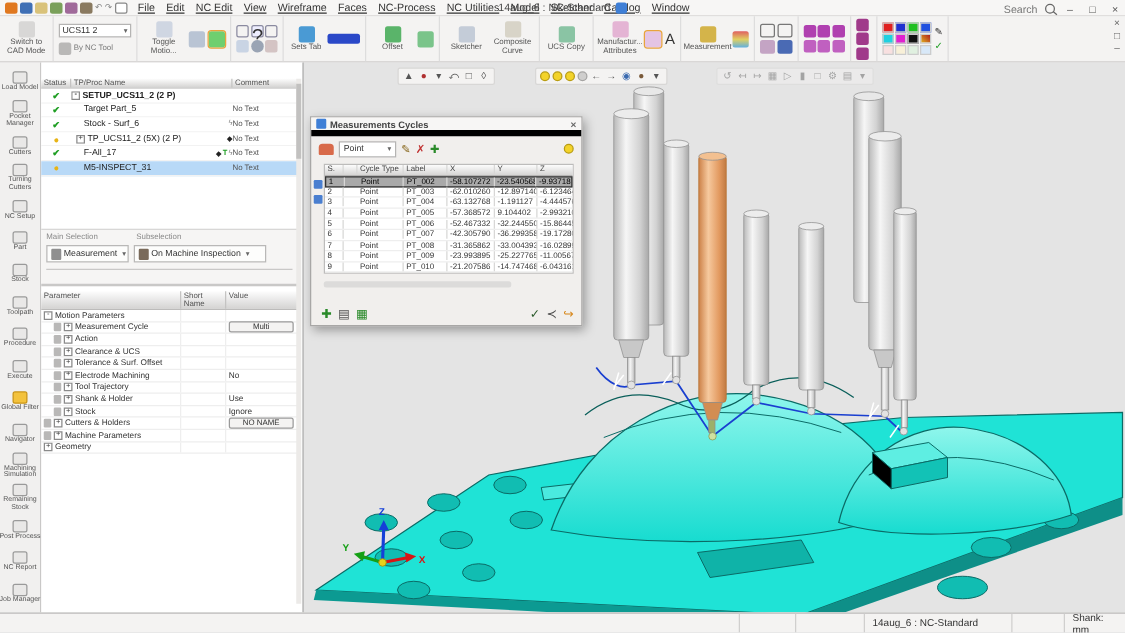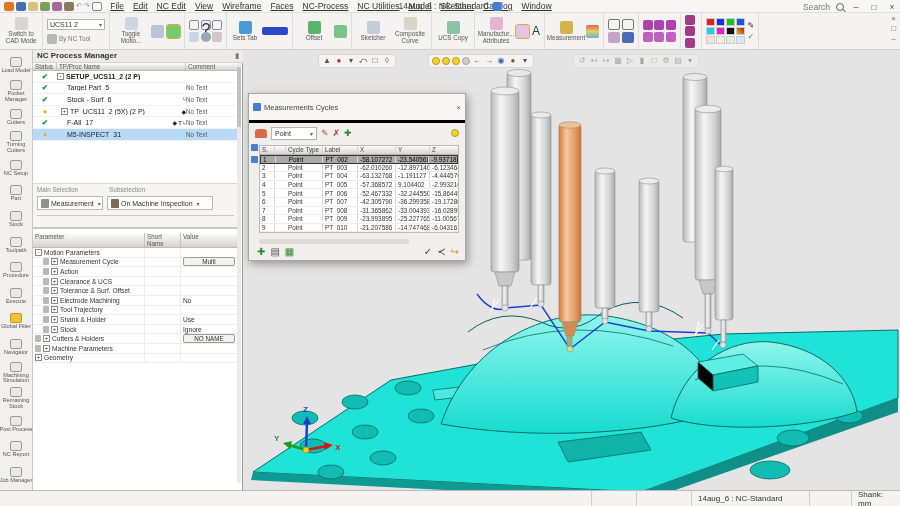--- a/index.html
+++ b/index.html
@@ -88,21 +88,21 @@
   .vtb { position:absolute; top:4px; height:14px; background:#f4f3f2; border:1px solid #d8d7d6; border-radius:2px;
          display:flex; align-items:center; gap:2px; padding:0 3px; font-size:8px; color:#555;}
   .vtb .vi { width:10px; height:10px; text-align:center; line-height:10px; font-size:8px; }
   .bulb { width:8px; height:8px; border-radius:50%; background:#f3d32a; border:1px solid #b89c12; }
   .bulb.off { background:#cfcecd; border-color:#a5a4a3; }
   .gray { opacity:0.45; }
 
   
   .dlg { position:absolute; left:5px; top:43px; width:218px; height:168px; background:#f1efed; border:1px solid #a8a7a6;
          box-shadow:2px 3px 8px rgba(0,0,0,0.35); font-size:7px; }
-  .dlg-tb { height:29px; background:#f7f6f5; border-bottom:3px solid #000000; display:flex; align-items:center; padding:0 4px; gap:3px;}
+  .dlg-tb { height:15px; background:#f7f6f5; border-bottom:5px solid #000000; display:flex; align-items:center; padding:0 4px; gap:3px;font-weight:bold;}
   .dlg-tb .ttl { flex:1; font-size:7.5px; color:#444; }
   .dlg-ic { width:8px; height:8px; background:#3f7fd6; border-radius:1px; }
   .dlg-x { color:#666; font-size:8px; }
   .dlg-tools { height:20px; display:flex; align-items:center; gap:4px; padding:0 6px; }
   .probe-ic { width:12px; height:9px; background:#d86a4a; border-radius:3px 3px 1px 1px; }
   .cyc-dd { width:46px; height:13px; border:1px solid #b5b4b3; background:#fff; display:flex; align-items:center; justify-content:space-between; padding:0 3px; font-size:7px;}
   .tooli { font-size:9px; line-height:12px; }
   .mtable { margin:2px 6px 0 10px; background:#fff; border:1px solid #bdbcbb; width:200px; }
   .mhd { display:flex; background:linear-gradient(#fcfcfc,#d6d5d4); border-bottom:1px solid #b5b4b3; font-size:6.3px; color:#444; height:9px; }
   .mhd div, .mrow div { border-right:1px solid #d8d7d6; padding:0 2px; overflow:hidden; white-space:nowrap; }
@@ -359,24 +359,20 @@
       <span class="sic"></span>
       <span class="slb">NC Report</span>
     </div>
   <div class="sbi">
       <span class="sic"></span>
       <span class="slb">Job Manager</span>
     </div>
 </div>
 
 <div class="abs panel">
-  <div class="pmh">
-    <span>NC Process Manager</span>
-    <span class="pin">▮</span>
-  </div>
 
   <div class="tree">
     <div class="gridhd">
       <div style="width:24px">Status</div>
       <div style="flex:1">TP/Proc Name</div>
       <div style="width:52px;border-right:none">Comment</div>
     </div>
     <div class="trow">
       <span class="tst ck">✔</span>
       <span class="tname b">

